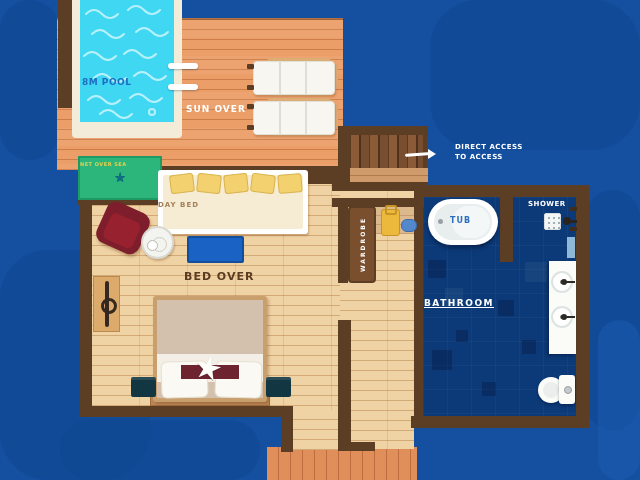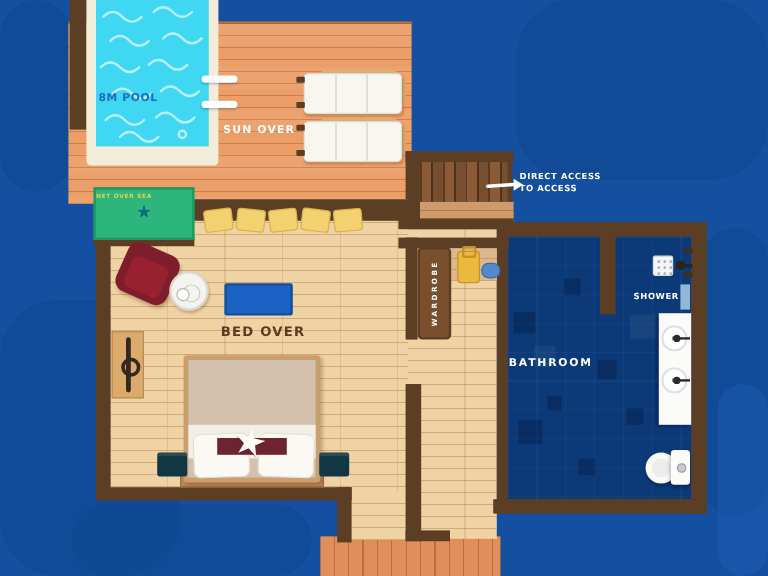--- a/index.html
+++ b/index.html
@@ -125,20 +125,24 @@
     <div class="lbl" style="left:0;top:4px;width:80px;font-size:5px;letter-spacing:.5px;color:#e8cf4e;">NET OVER SEA</div>
     <div style="position:absolute;left:2px;top:13px;width:76px;display:flex;justify-content:space-around;">
       <span class="star" style="font-size:13px;color:#0f6e80;">★</span>
       <span class="star" style="font-size:13px;color:#0f6e80;">★</span>
       <span class="star" style="font-size:13px;color:#0f6e80;">★</span>
       <span class="star" style="font-size:13px;color:#0f6e80;">★</span>
       <span class="star" style="font-size:13px;color:#0f6e80;">★</span>
     </div>
   </div>
 
+  <div class="abs" style="left:158px;top:170px;width:150px;height:64px;background:#ffffff;border-radius:3px;box-shadow:1px 2px 2px rgba(120,60,20,.3);">
+    <div style="position:absolute;left:5px;top:5px;right:5px;bottom:5px;background:#f6ecd4;border-radius:2px;"></div>
+    <div class="lbl" style="left:0;top:32px;width:150px;font-size:7px;color:#a5805a;">DAY BED</div>
+  </div>
   <div class="abs" style="left:170px;top:174px;width:22px;height:17px;background:#f2d16e;border:1px solid #d9b34c;border-radius:3px;transform:rotate(-7deg);"></div>
   <div class="abs" style="left:197px;top:174px;width:22px;height:17px;background:#f2d16e;border:1px solid #d9b34c;border-radius:3px;transform:rotate(6deg);"></div>
   <div class="abs" style="left:224px;top:174px;width:22px;height:17px;background:#f2d16e;border:1px solid #d9b34c;border-radius:3px;transform:rotate(-6deg);"></div>
   <div class="abs" style="left:251px;top:174px;width:22px;height:17px;background:#f2d16e;border:1px solid #d9b34c;border-radius:3px;transform:rotate(7deg);"></div>
   <div class="abs" style="left:278px;top:174px;width:22px;height:17px;background:#f2d16e;border:1px solid #d9b34c;border-radius:3px;transform:rotate(-5deg);"></div>
 
   <div class="abs" style="left:376px;top:207px;width:38px;height:27px;background:#dcb98c;background-image:repeating-linear-gradient(180deg,rgba(0,0,0,0) 0 8px,rgba(150,90,40,.3) 8px 9px);"></div>
   <div class="abs" style="left:348px;top:206px;width:28px;height:77px;background:#7a4f2e;border:2px solid #5c3e25;border-radius:4px;box-sizing:border-box;display:flex;align-items:center;justify-content:center;">
     <span style="writing-mode:vertical-rl;transform:rotate(180deg);font-size:6px;font-weight:bold;letter-spacing:2px;color:#fff;">WARDROBE</span>
   </div>
@@ -163,21 +167,27 @@
   <div class="abs" style="left:150px;top:394px;width:120px;height:12px;background:#bb8755;border:1px solid #a06c3e;box-sizing:border-box;"></div>
   <div class="abs" style="left:153px;top:296px;width:114px;height:106px;background:#d3c1ad;border:4px solid #c9a06d;border-radius:3px;box-sizing:border-box;box-shadow:2px 2px 3px rgba(90,40,10,.25);"></div>
   <div class="abs" style="left:157px;top:354px;width:106px;height:28px;background:#f3efe6;"></div>
   <div class="abs" style="left:161px;top:361px;width:45px;height:35px;background:#fbf9f3;border:1px solid #e6e0d2;border-radius:6px;transform:rotate(-2deg);"></div>
   <div class="abs" style="left:215px;top:361px;width:45px;height:35px;background:#fbf9f3;border:1px solid #e6e0d2;border-radius:6px;transform:rotate(2deg);"></div>
   <div class="abs" style="left:181px;top:365px;width:58px;height:14px;background:#6e2331;"></div>
   <span class="star" style="left:194px;top:352px;font-size:32px;color:#fdfdfa;transform:rotate(12deg);text-shadow:0 1px 1px rgba(60,20,20,.4);position:absolute;">★</span>
   <div class="abs" style="left:131px;top:377px;width:25px;height:20px;background:#123743;border-radius:2px;box-shadow:inset 0 3px 0 rgba(255,255,255,.1);"></div>
   <div class="abs" style="left:266px;top:377px;width:25px;height:20px;background:#123743;border-radius:2px;box-shadow:inset 0 3px 0 rgba(255,255,255,.1);"></div>
 
-  <div class="lbl white" style="left:528px;top:201px;width:52px;font-size:7px;letter-spacing:.5px;margin-top:43px;">SHOWER</div>
+  <div class="abs" style="left:428px;top:199px;width:70px;height:46px;background:#ffffff;border-radius:23px;box-shadow:0 3px 4px rgba(0,10,40,.45);">
+    <div style="position:absolute;left:6px;top:5px;width:58px;height:36px;background:#e8edee;border-radius:18px;"></div>
+    <div style="position:absolute;left:24px;top:7px;width:38px;height:32px;background:#f4f7f7;border-radius:16px;"></div>
+    <div style="position:absolute;left:10px;top:20px;width:5px;height:5px;background:#9aa1a6;border-radius:50%;"></div>
+    <div class="lbl" style="left:22px;top:18px;width:40px;font-size:8px;color:#2a6fbe;">TUB</div>
+  </div>
+  <div class="lbl white" style="left:528px;top:201px;width:52px;font-size:7px;letter-spacing:.5px;">SHOWER</div>
   <div class="abs" style="left:544px;top:213px;width:17px;height:17px;background:#f4f6f6;border:1px solid #d9dde0;border-radius:2px;box-sizing:border-box;">
     <span style="position:absolute;left:3px;top:3px;width:2px;height:2px;background:#9fb0b8;box-shadow:5px 0 #9fb0b8,10px 0 #9fb0b8,0 5px #9fb0b8,5px 5px #9fb0b8,10px 5px #9fb0b8,0 10px #9fb0b8,5px 10px #9fb0b8,10px 10px #9fb0b8;"></span>
   </div>
   <div class="abs" style="left:563px;top:217px;width:8px;height:8px;background:#29241e;border-radius:50%;"></div>
   <div class="abs" style="left:569px;top:220px;width:8px;height:3px;background:#29241e;"></div>
   <div class="abs" style="left:570px;top:207px;width:7px;height:4px;background:#3f2e1d;"></div>
   <div class="abs" style="left:570px;top:227px;width:7px;height:4px;background:#3f2e1d;"></div>
   <div class="abs" style="left:567px;top:237px;width:8px;height:21px;background:#8fb8d8;"></div>
 
   <div class="porcelain" style="left:549px;top:261px;width:27px;height:93px;box-shadow:-2px 2px 3px rgba(0,10,40,.4);"></div>
@@ -191,22 +201,22 @@
   </div>
   <div class="abs" style="left:566px;top:316px;width:9px;height:2px;background:#2e2a26;"></div>
   <div class="abs" style="left:561px;top:314px;width:6px;height:6px;background:#2e2a26;border-radius:50%;"></div>
 
   <div class="porcelain" style="left:538px;top:377px;width:26px;height:26px;border-radius:50%;">
     <div style="position:absolute;left:5px;top:5px;width:16px;height:16px;background:#eceeee;border-radius:50%;"></div>
   </div>
   <div class="porcelain" style="left:559px;top:375px;width:16px;height:29px;border-radius:3px;">
     <div style="position:absolute;left:5px;top:11px;width:6px;height:6px;background:#c3c9cd;border:1px solid #9aa1a6;border-radius:50%;"></div>
   </div>
-  <div class="lbl white" style="left:424px;top:299px;width:80px;font-size:9px;letter-spacing:1.5px;">BATHROOM</div>
+  <div class="lbl white" style="left:424px;top:299px;width:80px;font-size:9px;letter-spacing:1.5px;text-decoration:underline;">BATHROOM</div>
 
   <div class="abs" style="left:405px;top:153px;width:24px;height:3px;background:#ffffff;border-radius:2px;transform:rotate(-4deg);"></div>
   <div class="abs" style="left:428px;top:149px;width:0;height:0;border-left:8px solid #ffffff;border-top:5px solid rgba(0,0,0,0);border-bottom:5px solid rgba(0,0,0,0);"></div>
-  <div class="lbl white" style="left:433px;top:143px;width:66px;font-size:7px;letter-spacing:.5px;line-height:9.5px;">
+  <div class="lbl white" style="left:455px;top:143px;width:66px;font-size:7px;letter-spacing:.5px;line-height:9.5px;">
     <div>DIRECT ACCESS</div>
     <div>TO ACCESS</div>
   </div>
 
 </div>
 
 </body></html>

